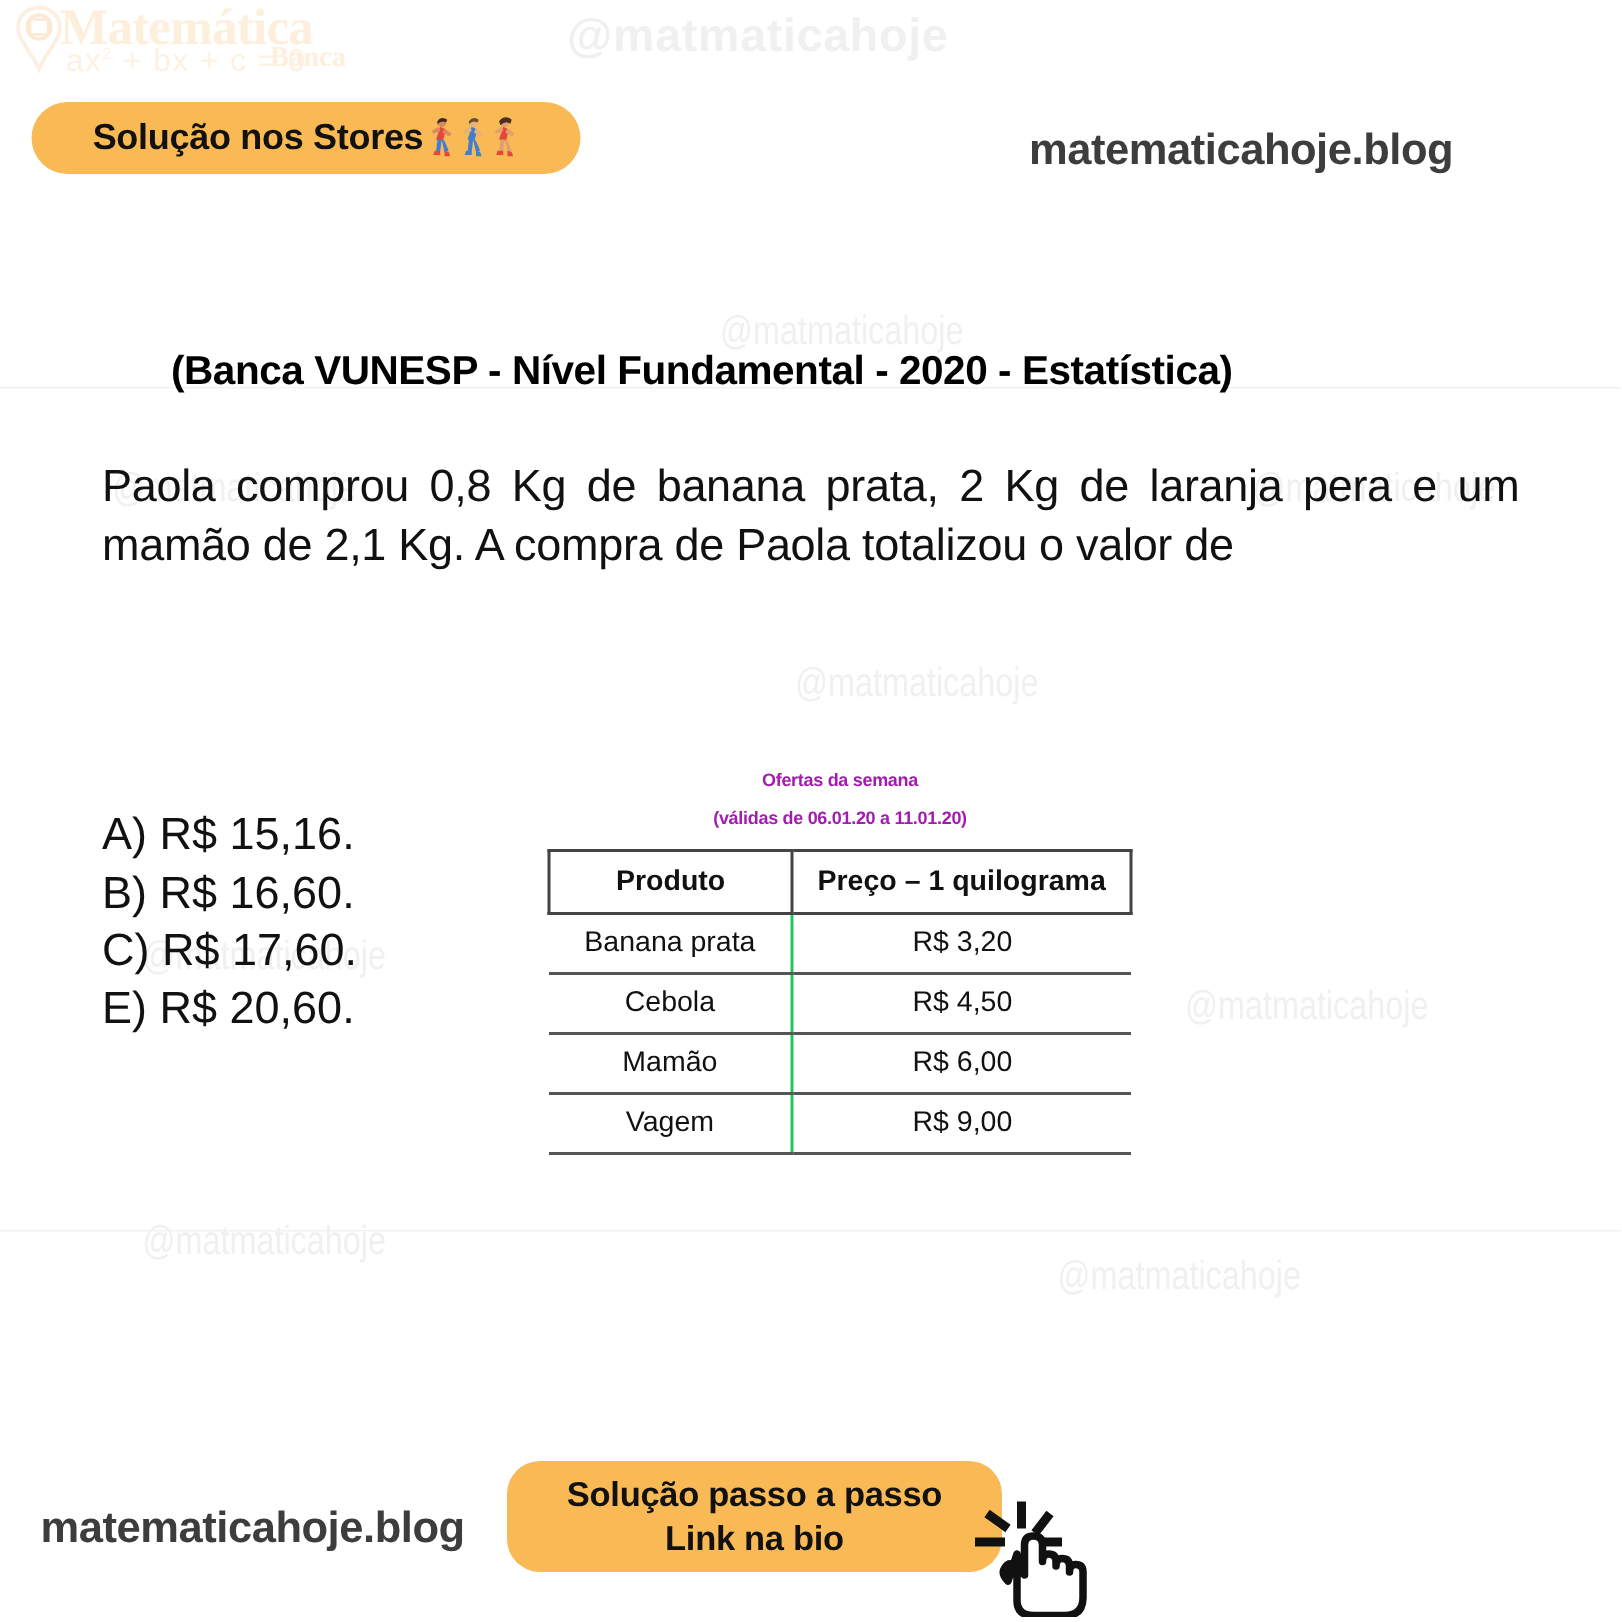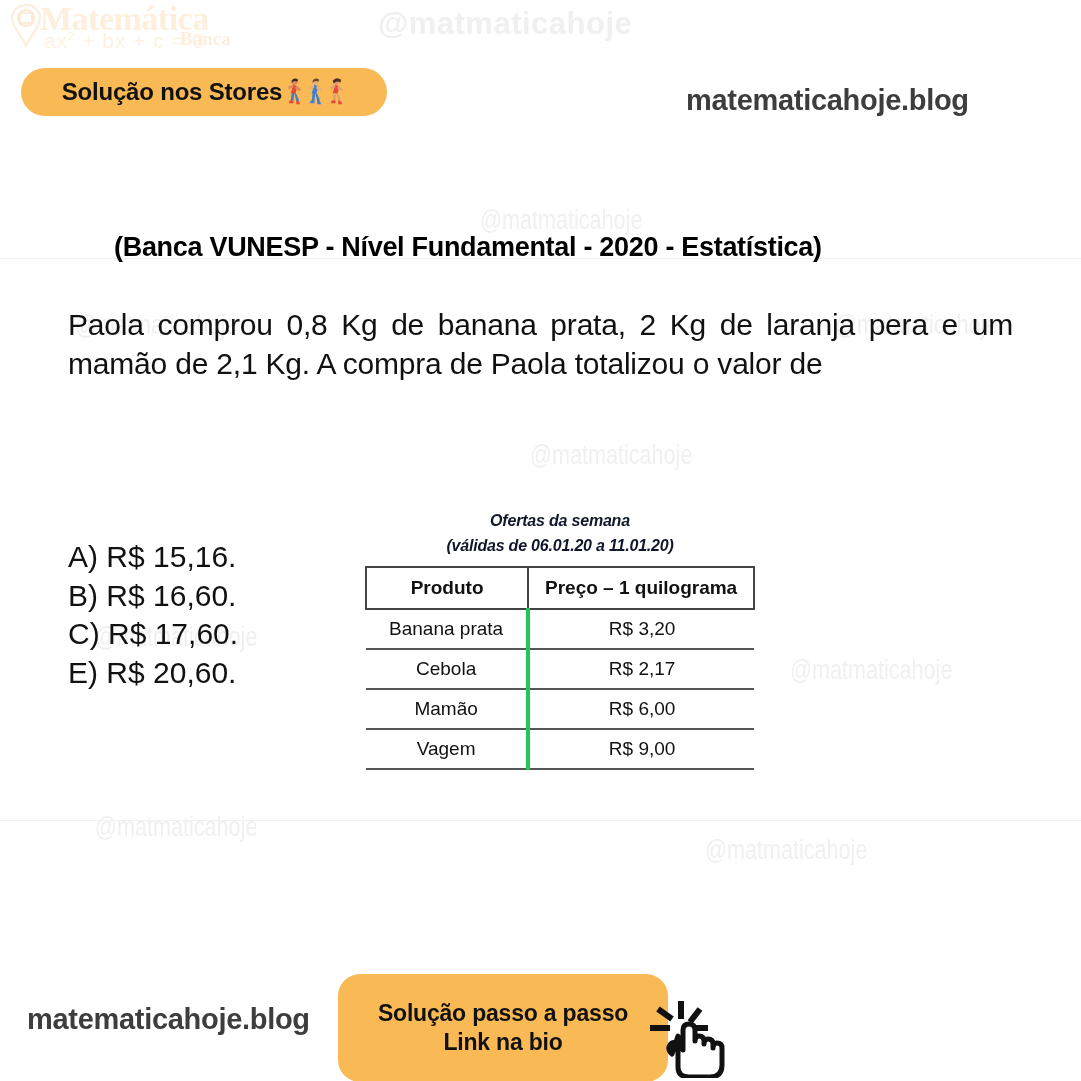--- a/index.html
+++ b/index.html
@@ -171,26 +171,25 @@
 
   
   .tbl-wrap {
     position: absolute;
     left: 365px;
     top: 508px;
     width: 390px;
   }
   .tbl-cap {
     text-align: center;
-    font-size: 16px;
-    font-weight: bold;
-    color: #0f172a;
+    font-size: 12px;
+    font-weight: bold;
+    color: #a21caf;
     line-height: 25px;
     letter-spacing: -0.2px;
-    font-style: italic;
   }
   table.offers {
     margin-top: 8px;
     width: 390px;
     border-collapse: collapse;
     font-size: 19px;
     color: #111;
   }
   table.offers th,
   table.offers td {
@@ -200,21 +199,21 @@
   table.offers thead th {
     font-weight: bold;
     border: 2px solid #444;
     padding: 9px 8px;
   }
   table.offers tbody td {
     border-bottom: 2px solid #555;
     font-weight: normal;
   }
   table.offers tbody td.prod {
-    border-right: 4px solid #22c55e;
+    border-right: 2px solid #22c55e;
   }
   table.offers thead th.prod {
     border-right: 2px solid #444;
   }
   table.offers col.c1 { width: 163px; }
   table.offers col.c2 { width: 227px; }
 
   
   .site-bottom {
     position: absolute;
@@ -223,21 +222,21 @@
     font-size: 29px;
     font-weight: bold;
     color: #3d3d3d;
     letter-spacing: -0.3px;
   }
   .cta-bottom {
     position: absolute;
     left: 338px;
     top: 974px;
     width: 330px;
-    height: 108px;
+    height: 74px;
     background: #f9b955;
     border-radius: 22px;
     display: flex;
     flex-direction: column;
     align-items: center;
     justify-content: center;
   }
   .cta-bottom-l1,
   .cta-bottom-l2 {
     font-size: 23px;
@@ -352,21 +351,21 @@
           <th>Preço – 1 quilograma</th>
         </tr>
       </thead>
       <tbody>
         <tr>
           <td class="prod">Banana prata</td>
           <td>R$ 3,20</td>
         </tr>
         <tr>
           <td class="prod">Cebola</td>
-          <td>R$ 2,17</td>
+          <td>R$ 4,50</td>
         </tr>
         <tr>
           <td class="prod">Mamão</td>
           <td>R$ 6,00</td>
         </tr>
         <tr>
           <td class="prod">Vagem</td>
           <td>R$ 9,00</td>
         </tr>
       </tbody>

